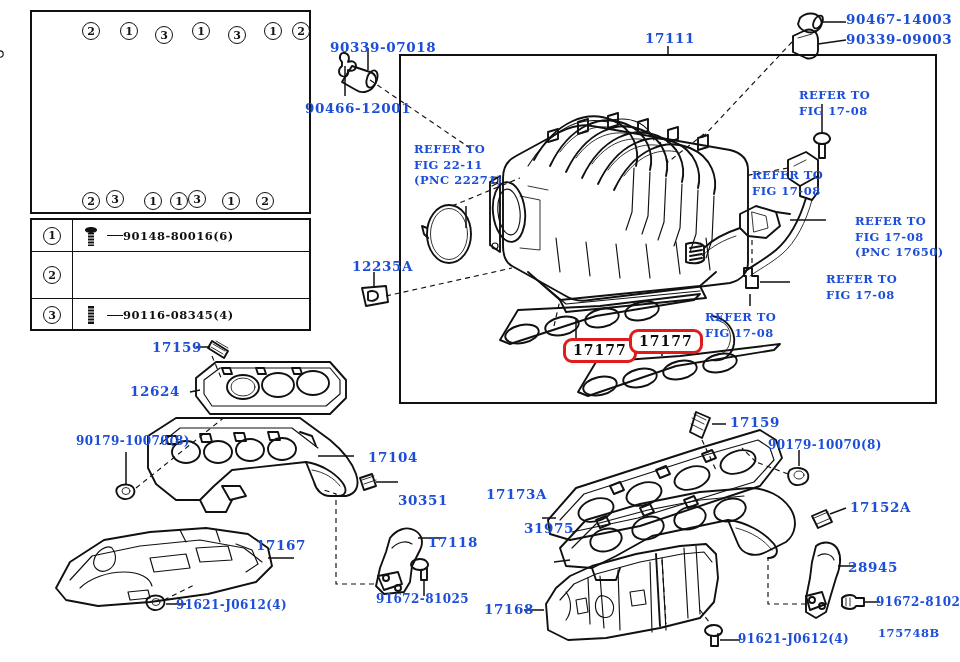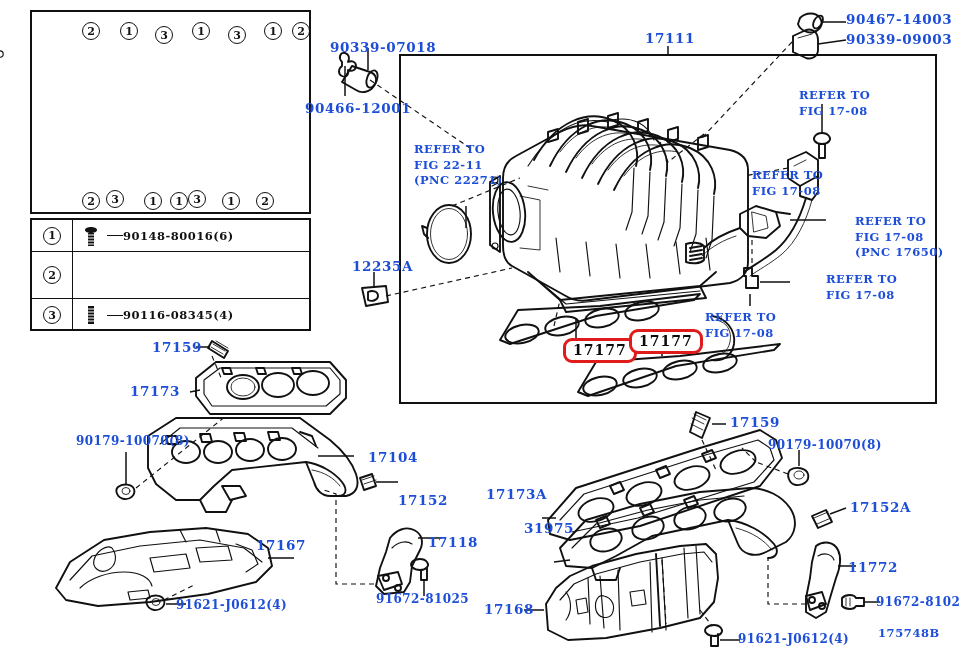--- a/index.html
+++ b/index.html
@@ -652,34 +652,34 @@
     <div>REFER TO</div>
     <div>FIG 17-08</div>
   </div>
 
   <div class="lbl" style="left:352px;top:259px;">12235A</div>
 
   <div class="callout" style="left:563px;top:338px;">17177</div>
   <div class="callout" style="left:629px;top:329px;">17177</div>
 
   <div class="lbl" style="left:152px;top:340px;">17159</div>
-  <div class="lbl" style="left:130px;top:384px;">17173</div>
+  <div class="lbl" style="left:130px;top:384px;">12624</div>
   <div class="lbl sm" style="left:76px;top:434px;">90179-10070(8)</div>
   <div class="lbl" style="left:368px;top:450px;">17104</div>
-  <div class="lbl" style="left:398px;top:493px;">17152</div>
+  <div class="lbl" style="left:398px;top:493px;">30351</div>
   <div class="lbl" style="left:428px;top:535px;">17118</div>
   <div class="lbl sm" style="left:376px;top:592px;">91672-81025</div>
   <div class="lbl" style="left:256px;top:538px;">17167</div>
   <div class="lbl sm" style="left:176px;top:598px;">91621-J0612(4)</div>
 
   <div class="lbl" style="left:730px;top:415px;">17159</div>
   <div class="lbl sm" style="left:768px;top:438px;">90179-10070(8)</div>
   <div class="lbl" style="left:486px;top:487px;">17173A</div>
   <div class="lbl" style="left:524px;top:521px;">31975</div>
   <div class="lbl" style="left:850px;top:500px;">17152A</div>
-  <div class="lbl" style="left:848px;top:560px;">11772</div>
+  <div class="lbl" style="left:848px;top:560px;">28945</div>
   <div class="lbl sm" style="left:876px;top:595px;">91672-81025</div>
   <div class="lbl" style="left:484px;top:602px;">17168</div>
   <div class="lbl sm" style="left:738px;top:632px;">91621-J0612(4)</div>
 
   <div class="lbl figid" style="left:878px;top:627px;">175748B</div>
 
 </div>
 
 </body></html>

